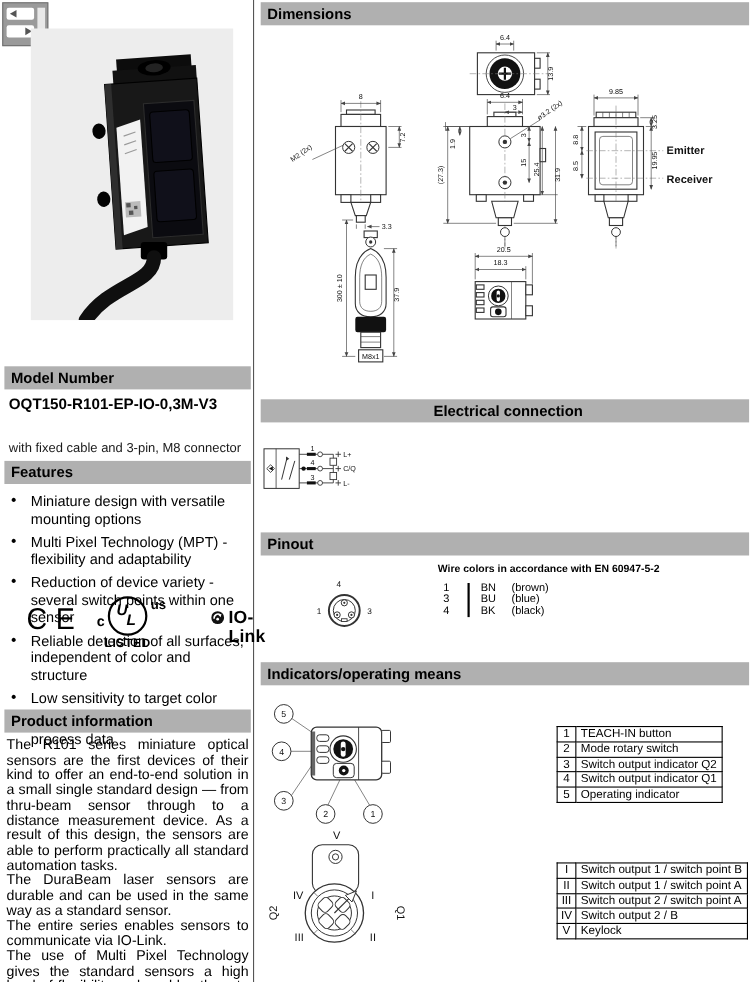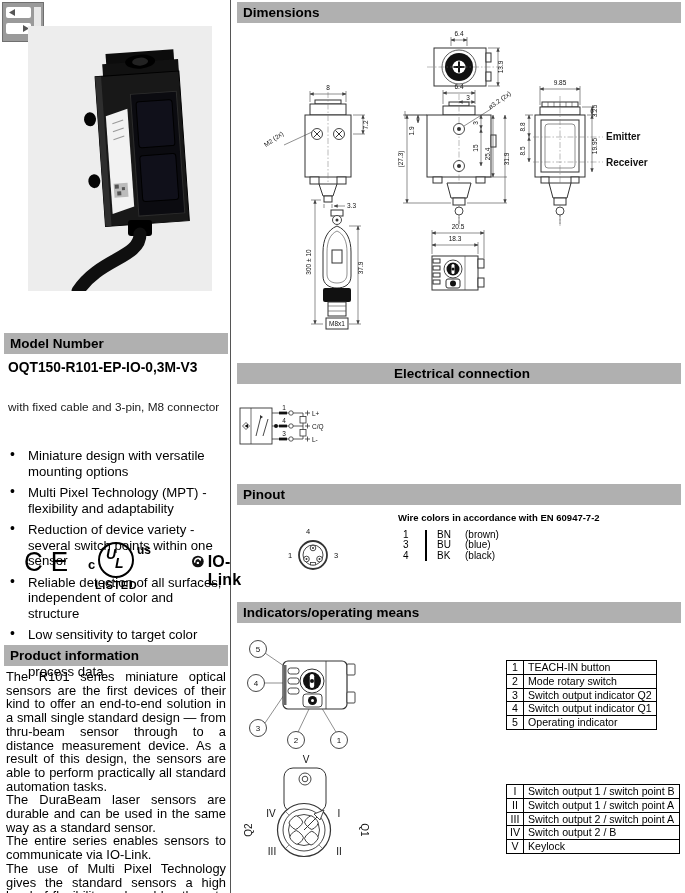--- a/index.html
+++ b/index.html
@@ -120,20 +120,21 @@
         <circle cx="8.5" cy="10.5" r="1.8" fill="#fff"></circle>
       </svg>
       <span class="iolink-text">IO-Link</span>
     </div>
   </div>
 
   <div class="bar left" style="top:333px;">Model Number</div>
   <div class="model-number">OQT150-R101-EP-IO-0,3M-V3</div>
   <div class="model-conn">with fixed cable and 3-pin, M8 connector</div>
 
+  <div class="bar left" style="top:419px;">Features</div>
   <ul class="features">
     <li><span class="blt">•</span><span>Miniature design with versatile mounting options</span></li>
     <li><span class="blt">•</span><span>Multi Pixel Technology (MPT) - flexibility and adaptability</span></li>
     <li><span class="blt">•</span><span>Reduction of device variety - several switch points within one sensor</span></li>
     <li><span class="blt">•</span><span>Reliable detection of all surfaces, independent of color and structure</span></li>
     <li><span class="blt">•</span><span>Low sensitivity to target color</span></li>
     <li><span class="blt">•</span><span>IO-link interface for service and process data</span></li>
   </ul>
 
   <div class="bar left" style="top:645px;">Product information</div>
@@ -386,21 +387,21 @@
     <circle cx="23.5" cy="35" r="2.8" fill="#fff" stroke="#333" stroke-width="0.9"></circle>
     <circle cx="23.5" cy="35" r="1" fill="#333"></circle>
     <circle cx="36.5" cy="35" r="2.8" fill="#fff" stroke="#333" stroke-width="0.9"></circle>
     <circle cx="36.5" cy="35" r="1" fill="#333"></circle>
     <rect x="27.5" y="38.5" width="5" height="2.5" fill="#fff" stroke="#333" stroke-width="0.8"></rect>
     <text class="dt" x="25" y="10" text-anchor="middle" style="font-size:7.5px">4</text>
     <text class="dt" x="7" y="34" text-anchor="middle" style="font-size:7.5px">1</text>
     <text class="dt" x="53" y="34" text-anchor="middle" style="font-size:7.5px">3</text>
   </svg>
 
-  <div class="pin-note">Wire colors in accordance with EN 60947-7-2</div>
+  <div class="pin-note">Wire colors in accordance with EN 60947-5-2</div>
   <div class="wirebar"></div>
   <div class="wires">
     <div class="wirerow">
       <span class="wpin">1</span>
       <span class="wcode">BN</span>
       <span class="wcol">(brown)</span>
     </div>
     <div class="wirerow">
       <span class="wpin">3</span>
       <span class="wcode">BU</span>

